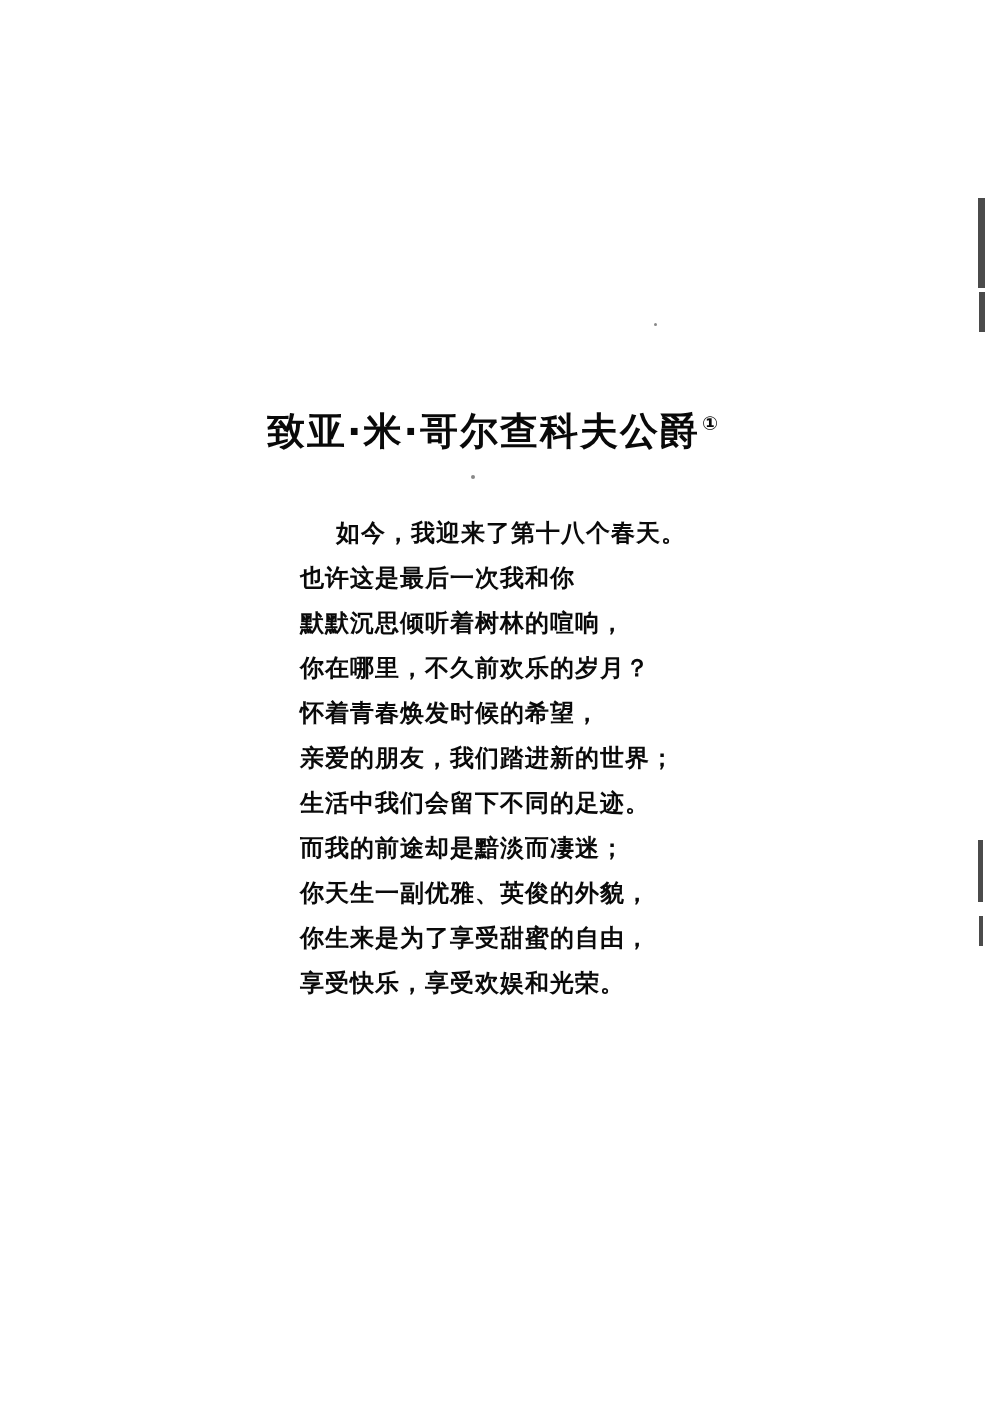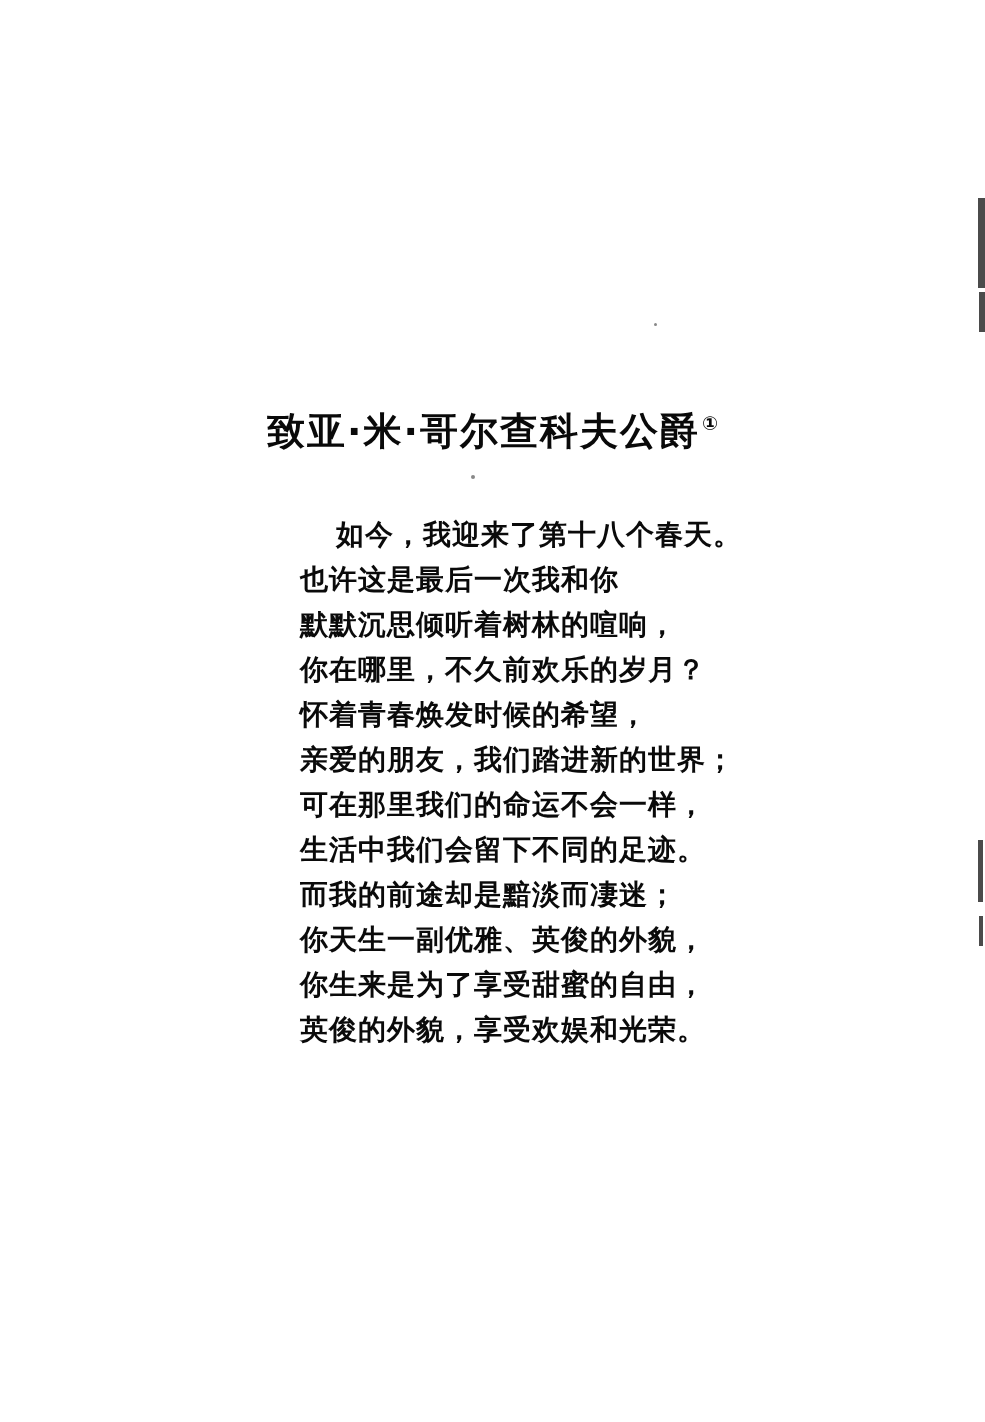--- a/index.html
+++ b/index.html
@@ -69,23 +69,23 @@
     margin-left: 2px;
   }
 
   .poem-body {
     position: absolute;
     left: 300px;
     top: 512px;
     width: 460px;
   }
   .poem-line {
-    font-family: Liberation Serif, serif;
+    font-family: Liberation Mono, monospace;
     font-weight: 700;
-    font-size: 28px;
+    font-size: 24px;
     line-height: 45px;
     color: #0a0a0a;
     letter-spacing: 1px;
     white-space: nowrap;
   }
   .poem-line.indent {
     padding-left: 36px;
   }
 
   .page-number {
@@ -118,24 +118,23 @@
 
     <h1 class="poem-title"><span class="title-text">致亚·米·哥尔查科夫公爵</span><span class="footnote-mark">①</span></h1>
 
     <div class="poem-body">
       <div class="poem-line indent">如今，我迎来了第十八个春天。</div>
       <div class="poem-line">也许这是最后一次我和你</div>
       <div class="poem-line">默默沉思倾听着树林的喧响，</div>
       <div class="poem-line">你在哪里，不久前欢乐的岁月？</div>
       <div class="poem-line">怀着青春焕发时候的希望，</div>
       <div class="poem-line">亲爱的朋友，我们踏进新的世界；</div>
-      <div class="poem-line">可在那里我们的命运不会一样，</div>
       <div class="poem-line">生活中我们会留下不同的足迹。</div>
       <div class="poem-line">而我的前途却是黯淡而凄迷；</div>
       <div class="poem-line">你天生一副优雅、英俊的外貌，</div>
       <div class="poem-line">你生来是为了享受甜蜜的自由，</div>
-      <div class="poem-line">英俊的外貌，享受欢娱和光荣。</div>
+      <div class="poem-line">享受快乐，享受欢娱和光荣。</div>
     </div>
 
     <div class="page-number">168</div>
 
   </div>
 </div>
 
 </body></html>

